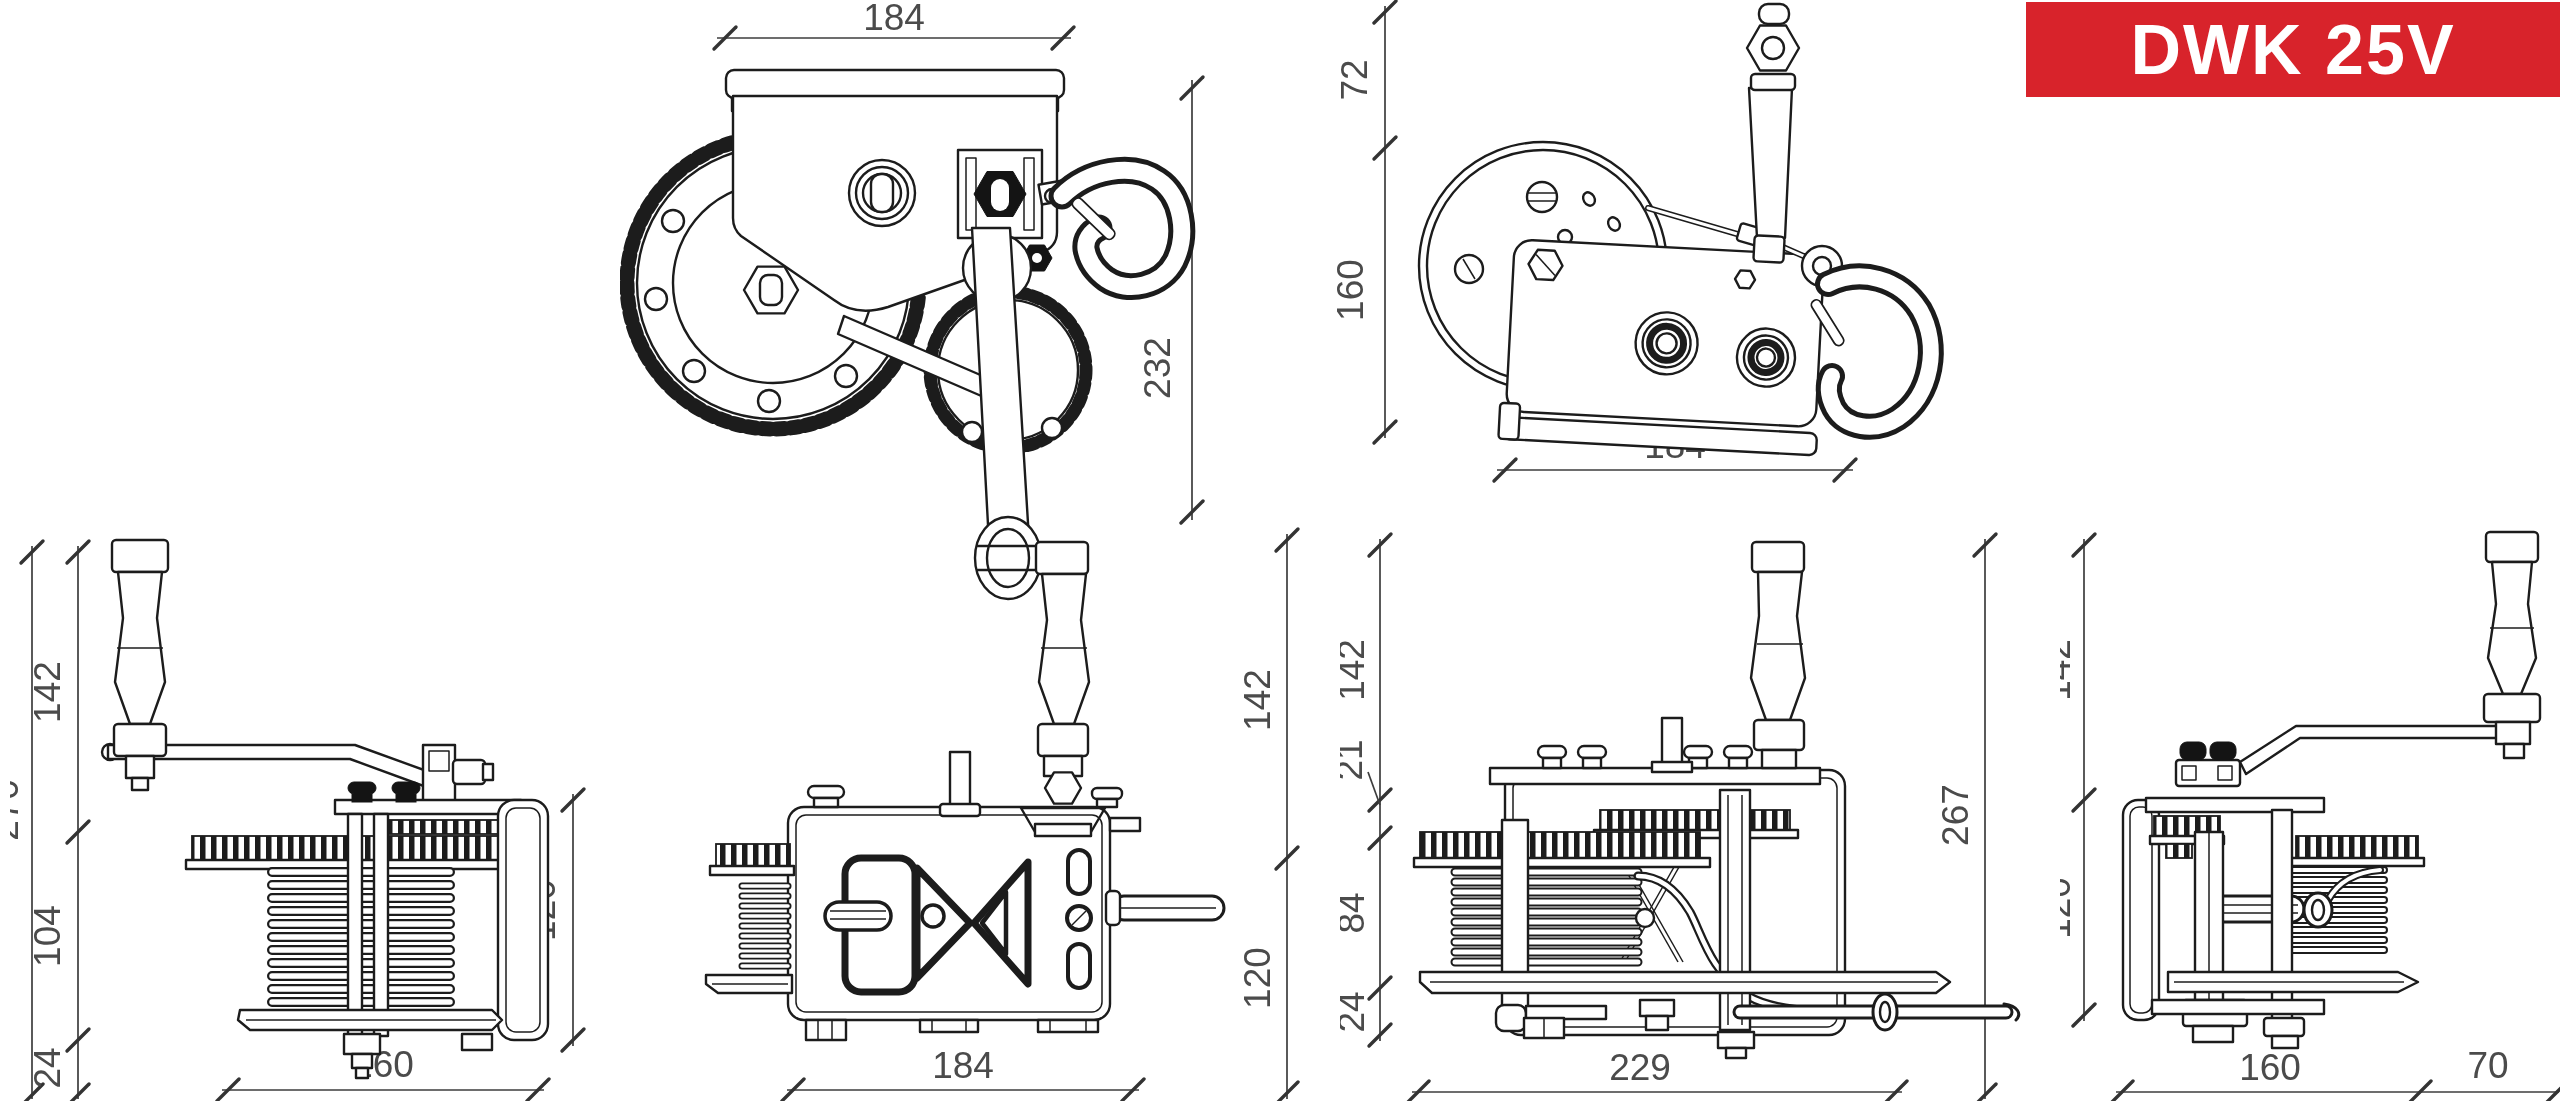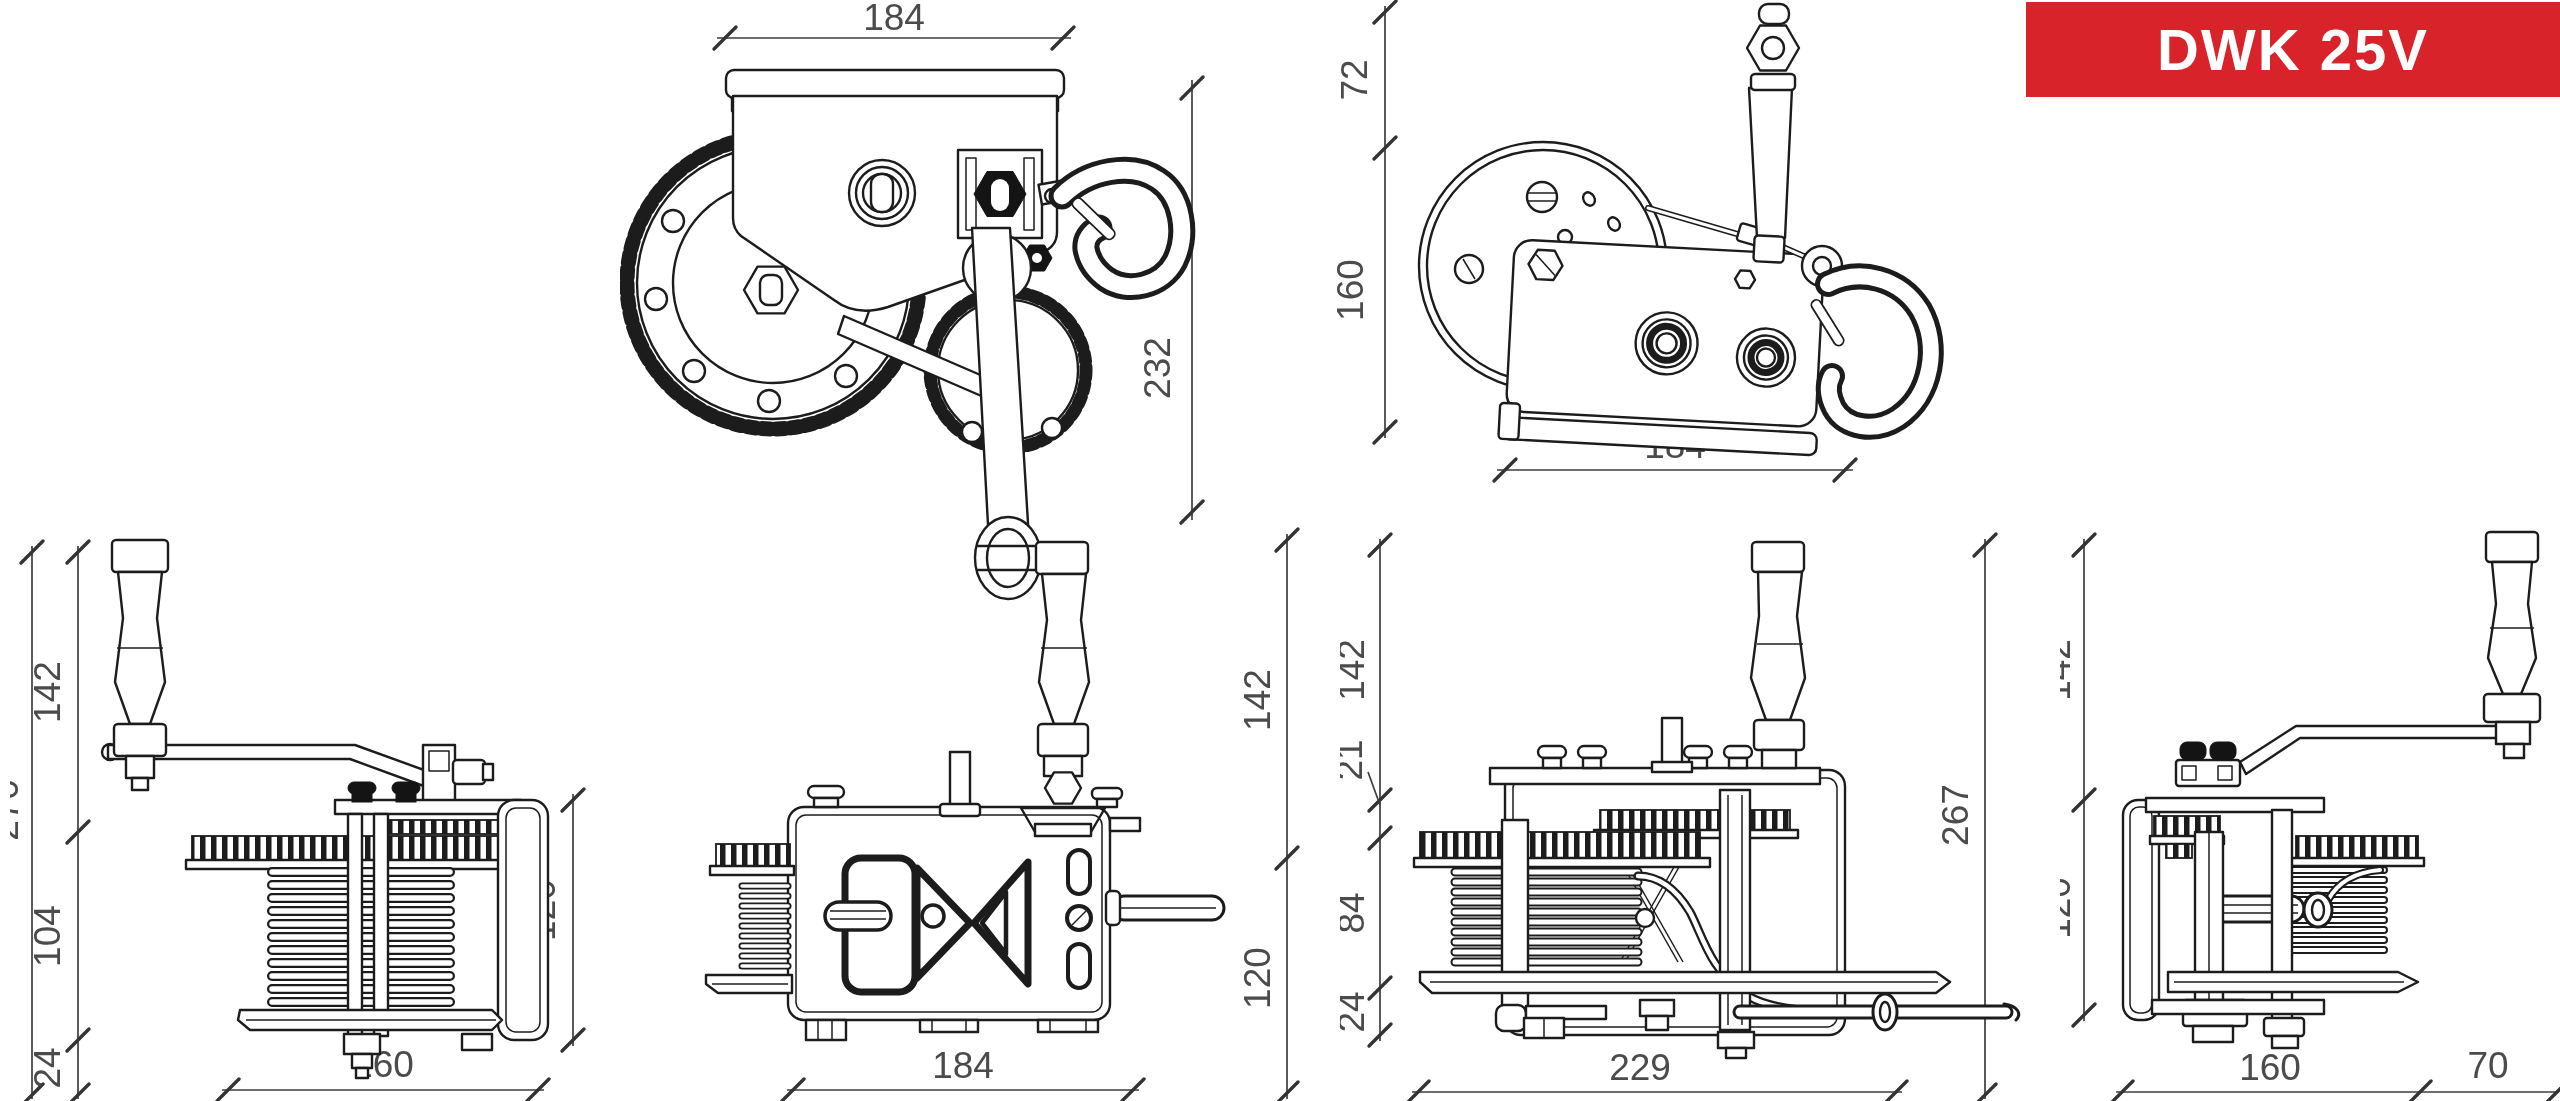--- a/index.html
+++ b/index.html
@@ -1,20 +1,20 @@
 <!DOCTYPE html>
 <html><head>
 <meta charset="utf-8">
 <style>
   html,body{margin:0;padding:0;background:#fff;}
   .canvas{position:relative;width:2560px;height:1101px;background:#fff;overflow:hidden;
           font-family:"Liberation Sans",sans-serif;}
   .badge{position:absolute;left:2026px;top:2px;width:534px;height:95px;
          display:flex;align-items:center;justify-content:center;
-         font-size:58px;font-weight:800;letter-spacing:2px;}
+         font-size:70px;font-weight:800;letter-spacing:2px;}
   .view{position:absolute;}
   
   .s  {stroke:#1c1c1c;stroke-width:2.4;fill:none;stroke-linejoin:round;stroke-linecap:round;}
   .sw {stroke:#1c1c1c;stroke-width:2.4;fill:#fff;stroke-linejoin:round;}
   .st {stroke:#1c1c1c;stroke-width:1.5;fill:none;stroke-linejoin:round;}
   .sd {fill:#141414;stroke:#141414;stroke-width:1;}
   .tb {stroke:#1c1c1c;fill:none;stroke-linecap:round;}
   .tw {stroke:#fff;fill:none;stroke-linecap:round;}
   .teeth{stroke:#1c1c1c;stroke-width:1.8;}
   

